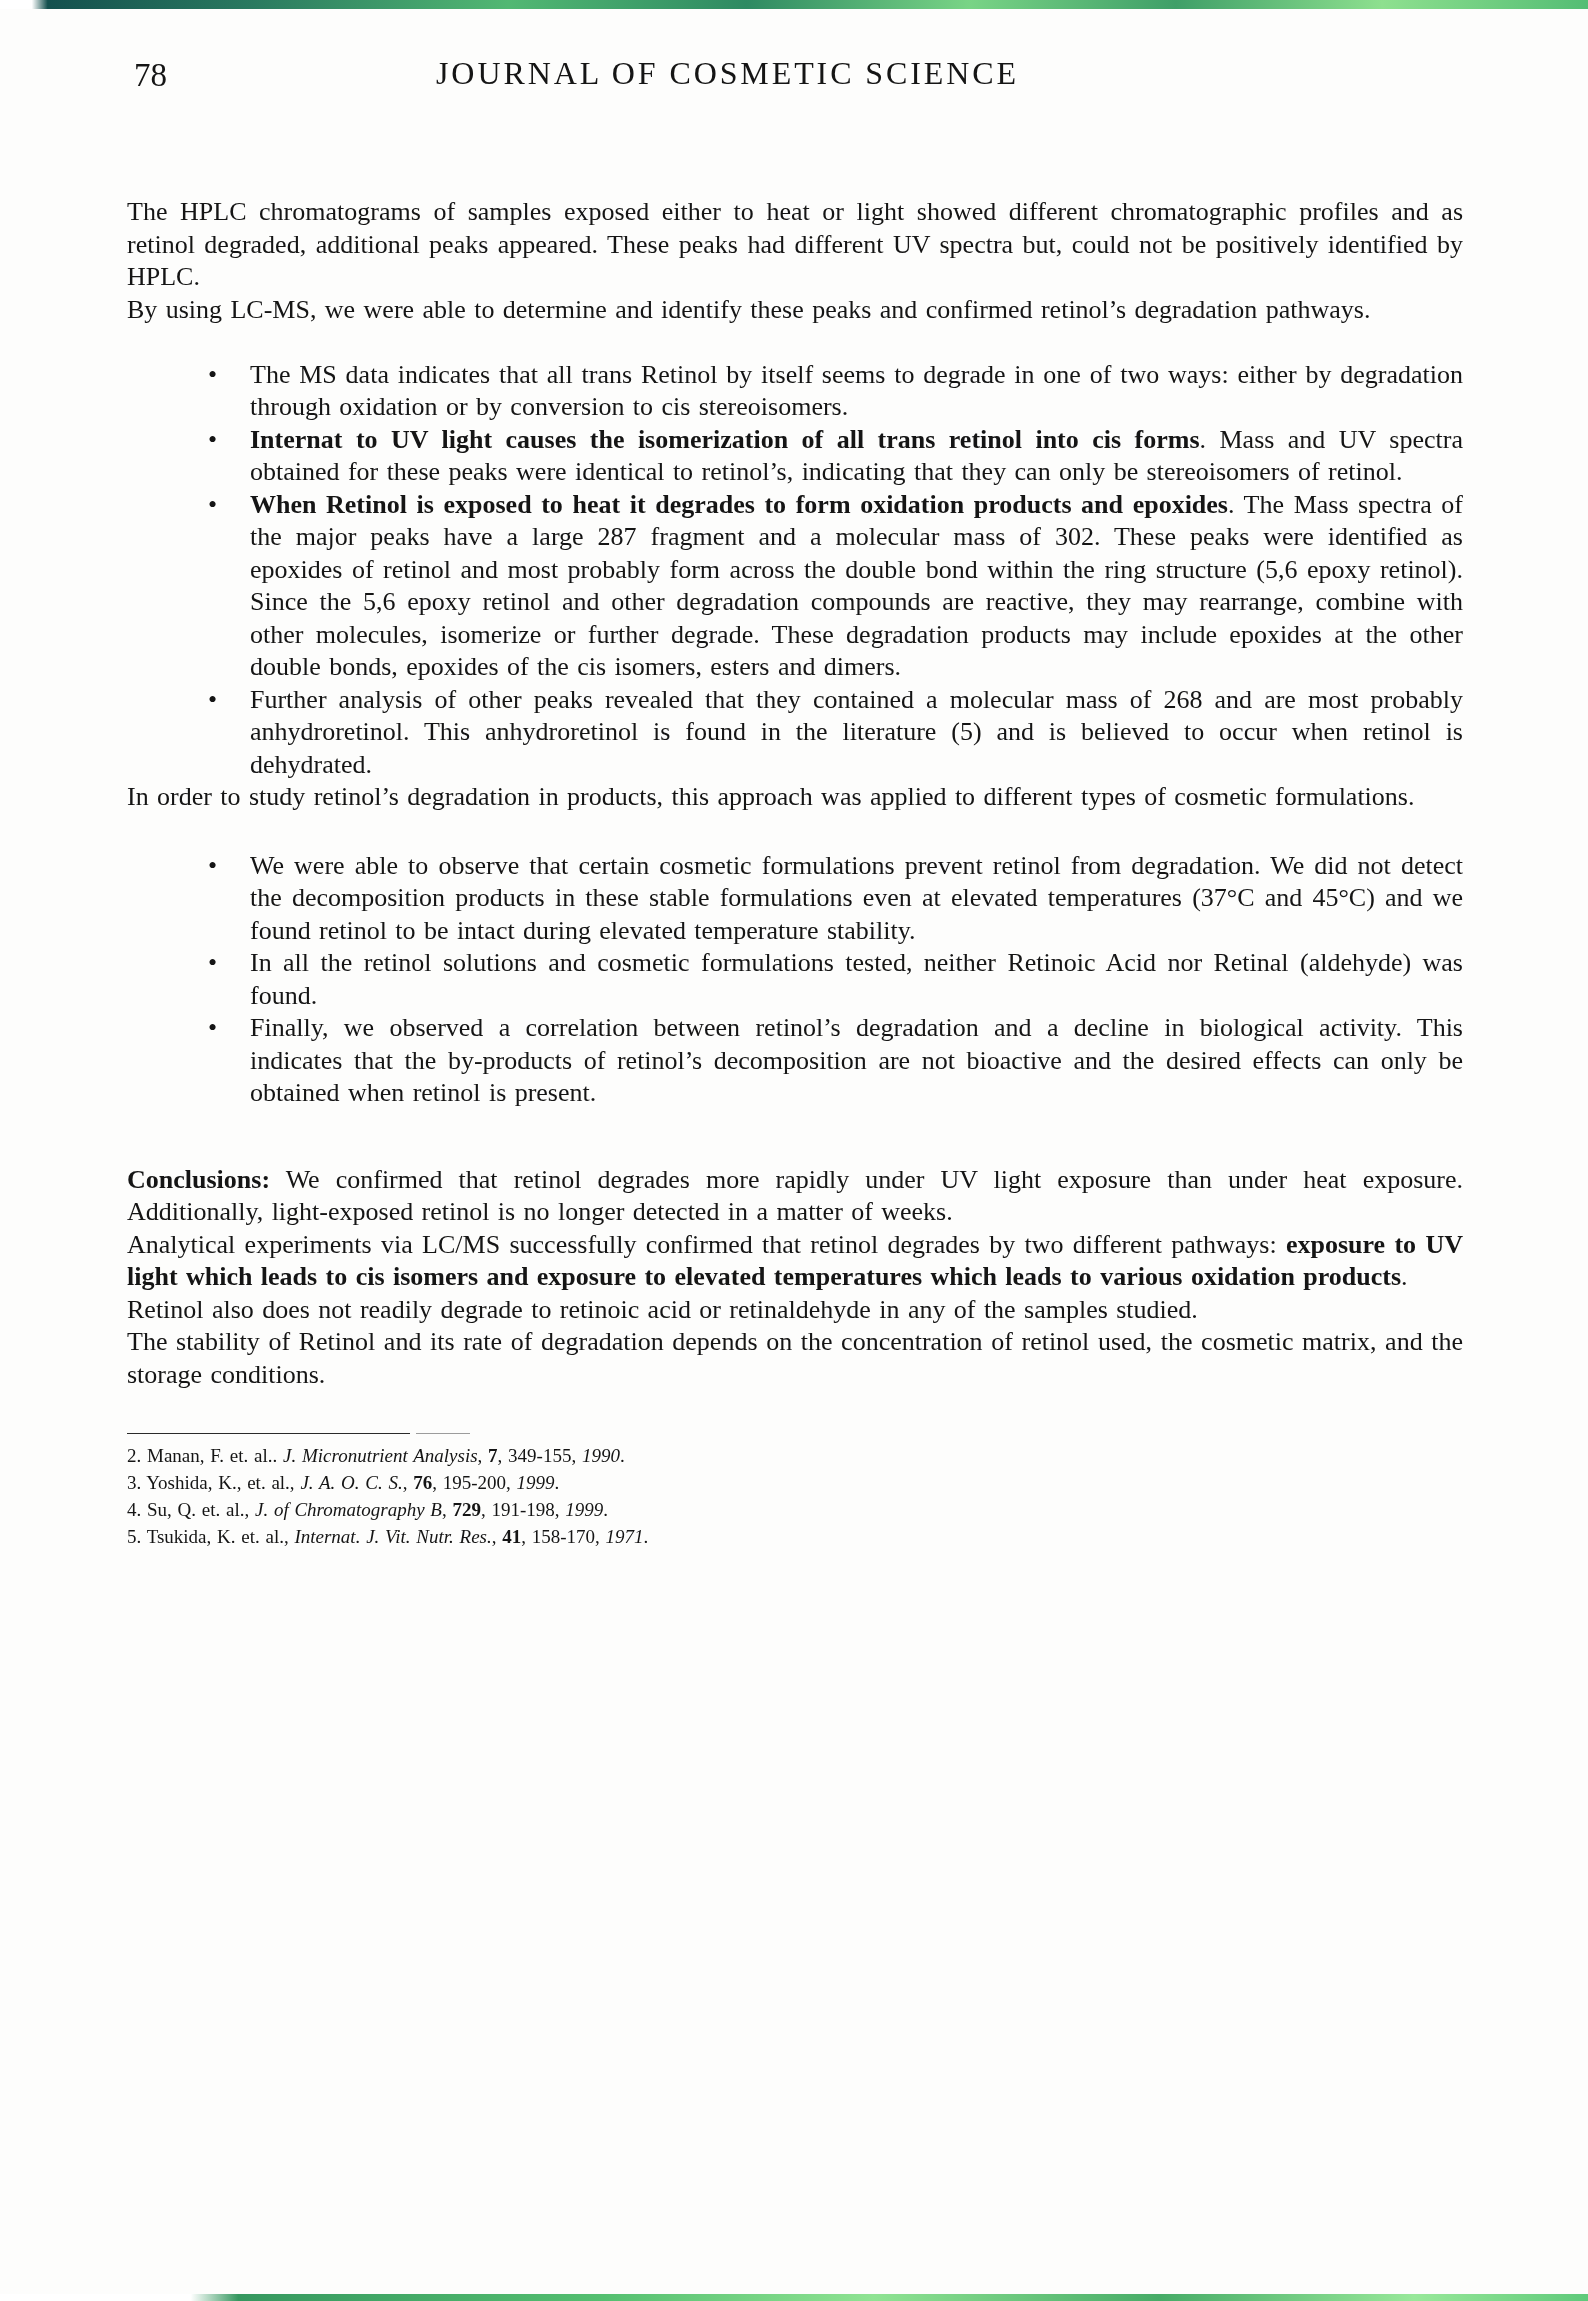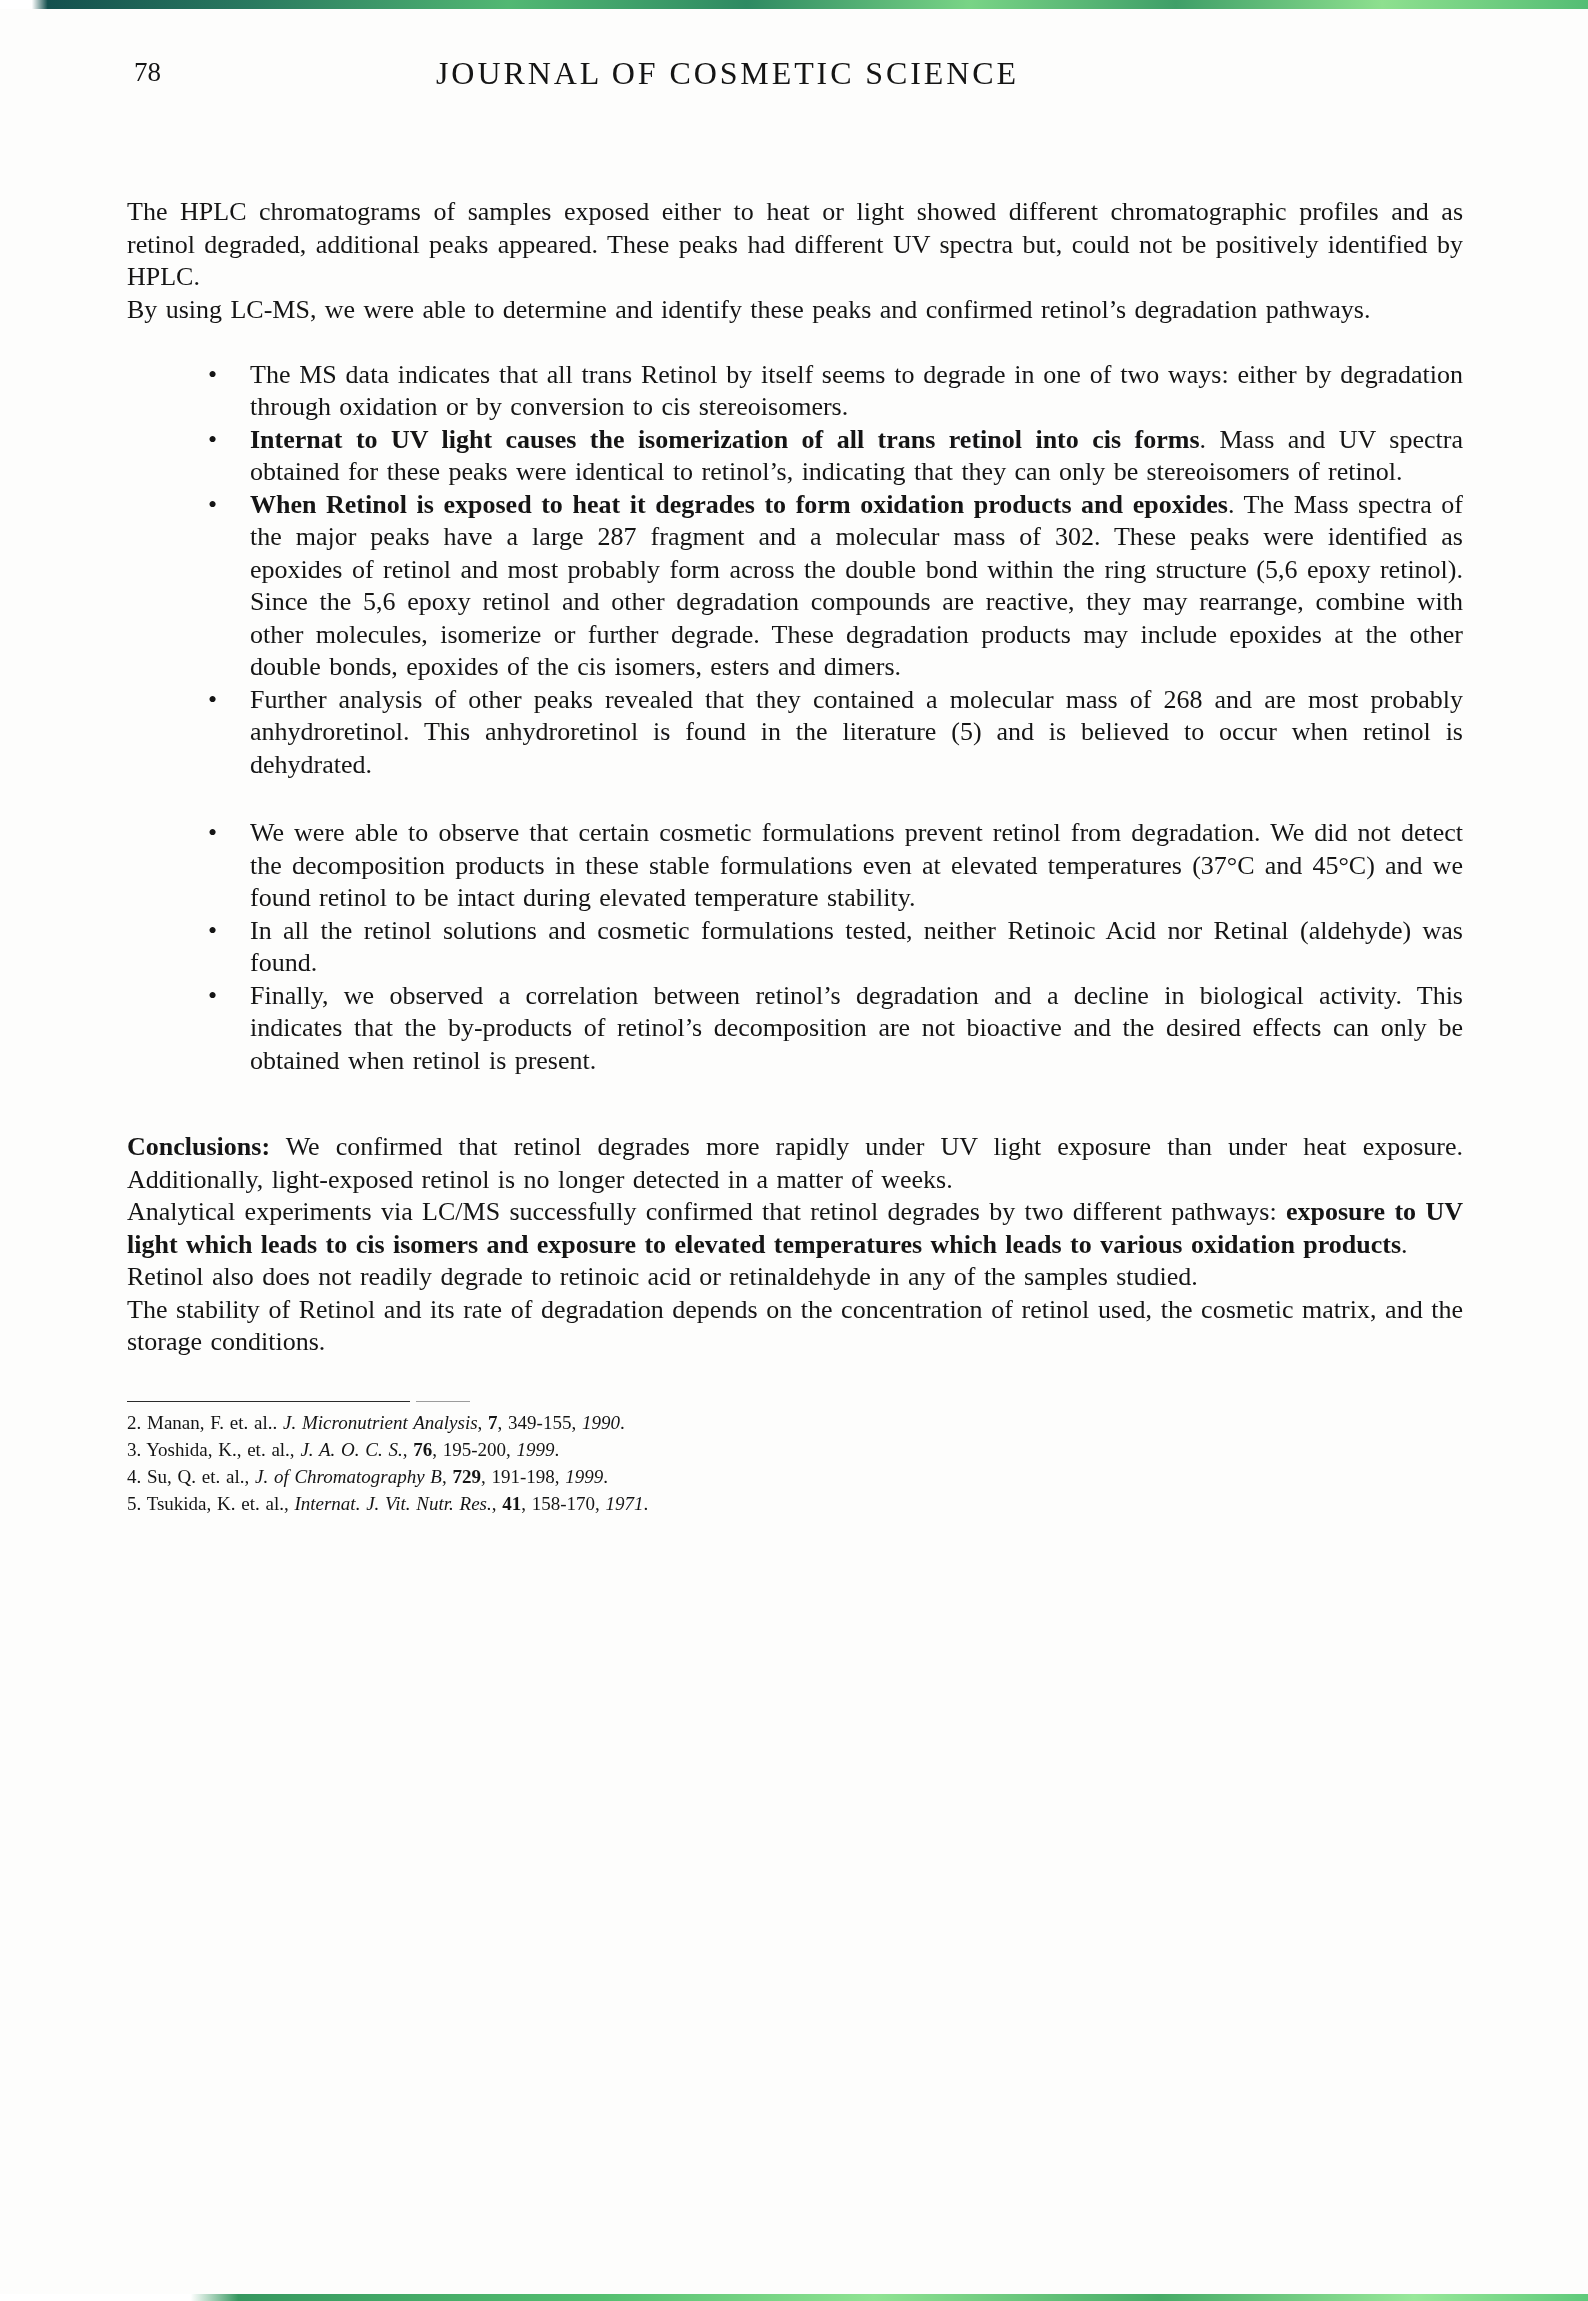--- a/index.html
+++ b/index.html
@@ -15,21 +15,21 @@
   .scan-edge.top{
     top:0;height:8.6px;
     background:linear-gradient(90deg,#ffffff 0%,#ffffff 2%,#14504e 3%,#2a7a60 16%,#52b873 32%,#2e8a62 47%,#79d486 61%,#3f9f68 74%,#8ee08f 87%,#54bd74 100%);
   }
   .scan-edge.bottom{
     bottom:0;height:7.6px;
     background:linear-gradient(90deg,#ffffff 0%,#ffffff 12%,#35975f 15%,#54bf70 38%,#8fe393 55%,#46ab67 73%,#98e89a 89%,#5ec97a 100%);
   }
   .page-number{
     position:absolute;top:57px;left:134px;
-    font-size:27px;
+    font-size:33px;
   }
   .journal-title{
     position:absolute;top:55px;left:0;width:1455px;
     text-align:center;font-size:32px;letter-spacing:2.9px;
   }
   .content{
     position:absolute;top:196px;left:127px;width:1336px;
   }
   .body-text{
     font-size:26px;line-height:32.5px;text-align:justify;word-spacing:1.9px;
@@ -79,20 +79,21 @@
       <div class="bullet-item">
         <span class="bullet-marker">•</span>
         <div class="bullet-body"><span class="b">When Retinol is exposed to heat it degrades to form oxidation products and epoxides</span><span>.  The Mass spectra of the major peaks have a large 287 fragment and a molecular mass of 302.  These peaks were identified as epoxides of retinol and most probably form across the double bond within the ring structure (5,6 epoxy retinol).  Since the 5,6 epoxy retinol and other degradation compounds are reactive, they may rearrange, combine with other molecules, isomerize or further degrade.  These degradation products may include epoxides at the other double bonds, epoxides of the cis isomers, esters and dimers.</span></div>
       </div>
       <div class="bullet-item">
         <span class="bullet-marker">•</span>
         <div class="bullet-body"><span class="b"></span><span>Further analysis of other peaks revealed that they contained a molecular mass of 268 and are most probably anhydroretinol.  This anhydroretinol is found in the literature (5) and is believed to occur when retinol is dehydrated.</span></div>
       </div>
     </div>
 
+    <p class="middle-para"><span>In order to study retinol’s degradation in products, this approach was applied to different types of cosmetic formulations.</span></p>
 
     <div class="bullets observations">
       <div class="bullet-item">
         <span class="bullet-marker">•</span>
         <div class="bullet-body"><span>We were able to observe that certain cosmetic formulations prevent retinol from degradation.  We did not detect the decomposition products in these stable formulations even at elevated temperatures (37°C and 45°C) and we found retinol to be intact during elevated temperature stability.</span></div>
       </div>
       <div class="bullet-item">
         <span class="bullet-marker">•</span>
         <div class="bullet-body"><span>In all the retinol solutions and cosmetic formulations tested, neither Retinoic Acid nor Retinal (aldehyde) was found.</span></div>
       </div>

